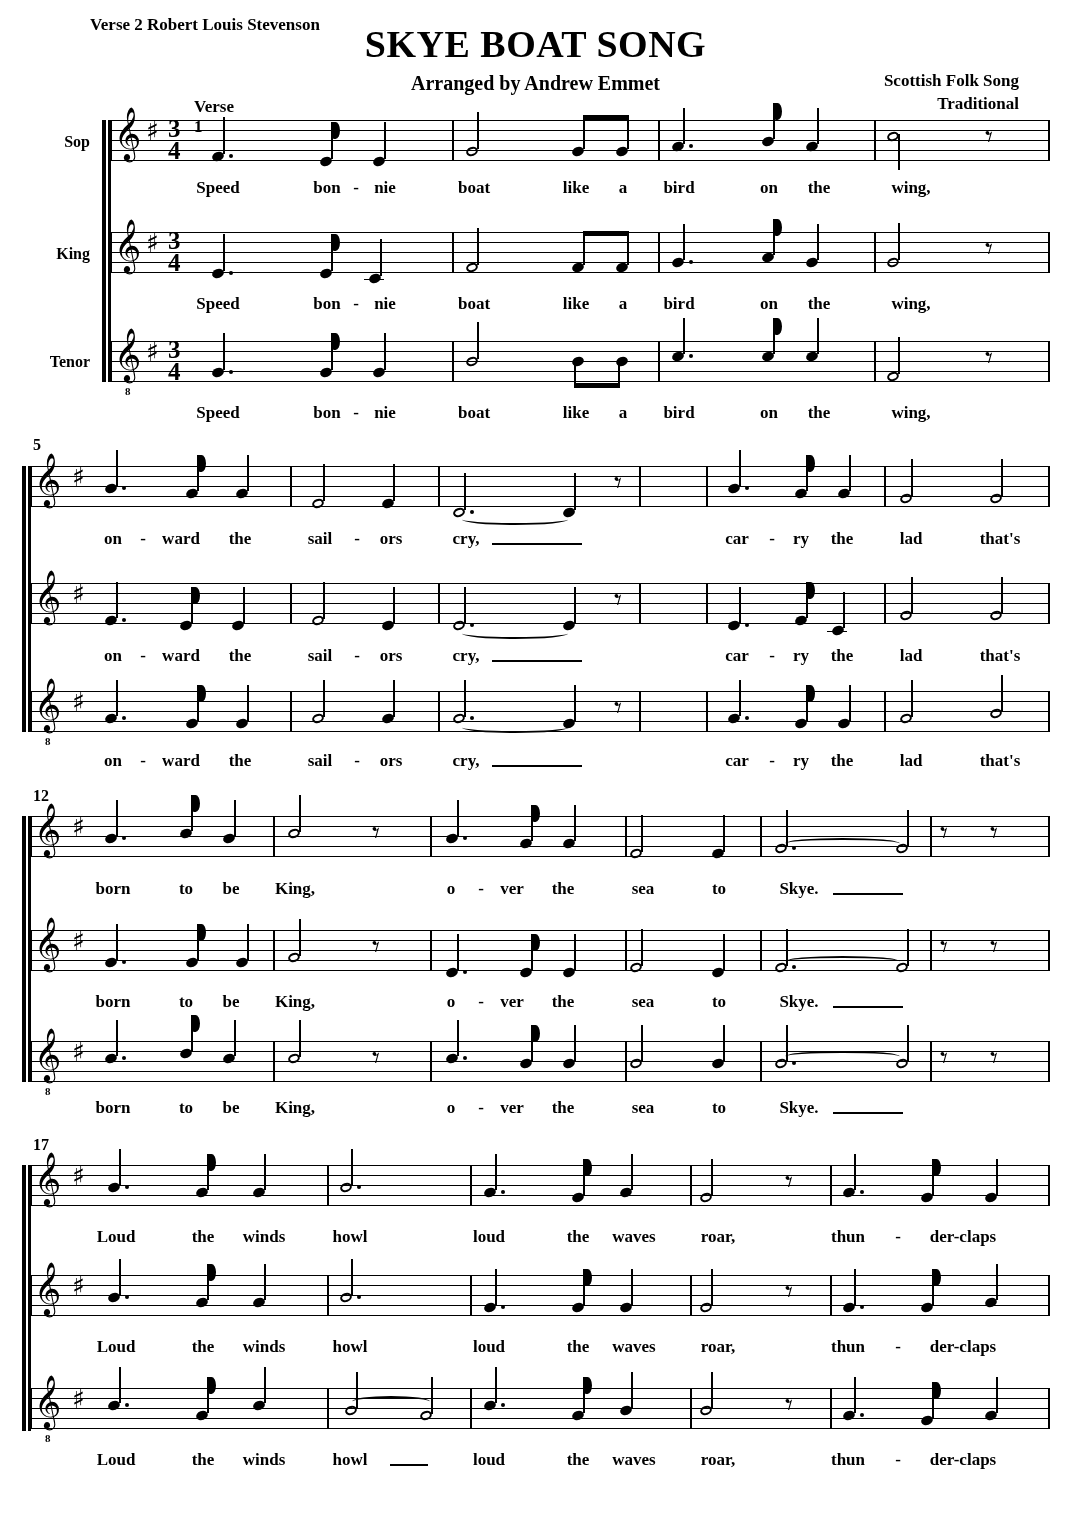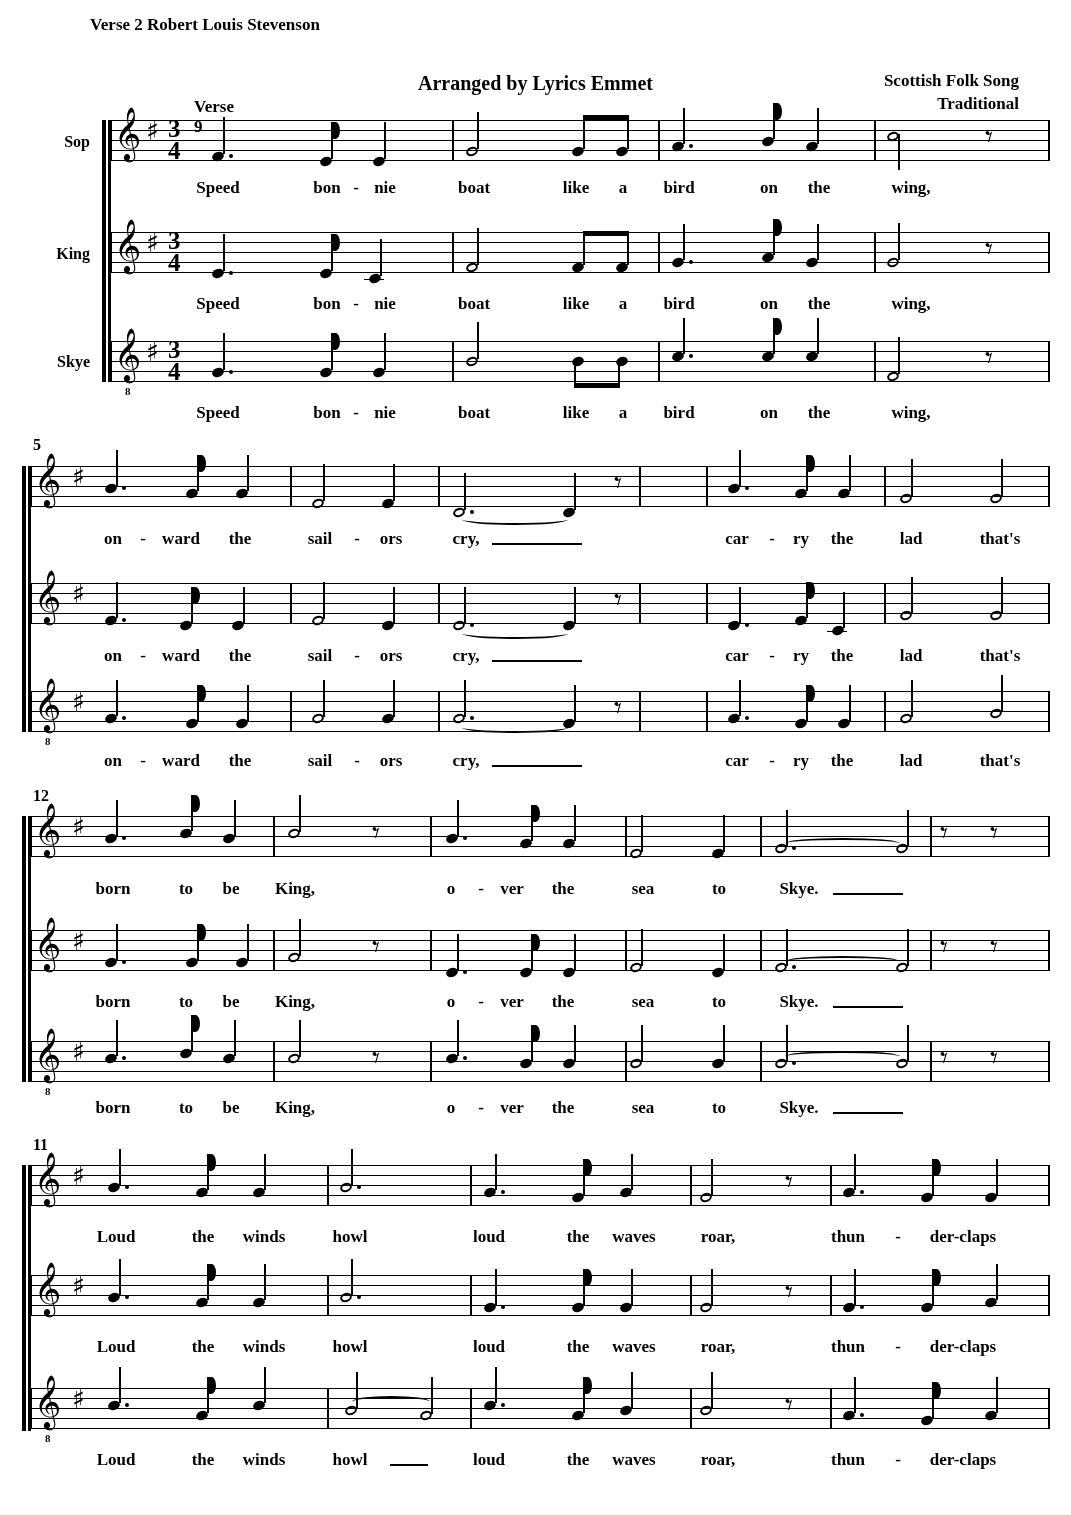--- a/index.html
+++ b/index.html
@@ -172,30 +172,31 @@
   }
   .extender { position: absolute; height: 2px; background: #000; }
 </style>
 </head>
 <body>
 
 <div class="header">
   <div class="lyr-credits">
     <div>Verse 2 Robert Louis Stevenson</div>
   </div>
-  <div class="arranger">Arranged by Lyrics Emmet</div>
+  <div class="title">SKYE BOAT SONG</div>
+  <div class="arranger">Arranged by Andrew Emmet</div>
   <div class="src-credits">
     <div>Scottish Folk Song</div>
     <div>Traditional</div>
   </div>
 </div>
 
 <div class="system">
 
-  <div class="verse-mark" style="left:194px; top:97px;">Verse 9</div>
+  <div class="verse-mark" style="left:194px; top:97px;">Verse 1</div>
 
   <div class="sysbracket" style="left:102px; top:120px; height:262px;"></div>
   <div class="brace-line" style="left:108px; top:120px; height:262px;"></div>
 
   <div class="stave-label" style="left:20px; top:133px; width:70px;">Sop</div>
   <div class="staff" style="left:110px; top:120px; width:940px; height:41px;">
     <div class="ln"></div>
       <div class="ln"></div>
       <div class="ln"></div>
       <div class="ln"></div>
@@ -308,21 +309,21 @@
   <div class="lyric" style="left:356px; top:294px;">-</div>
   <div class="lyric" style="left:385px; top:294px;">nie</div>
   <div class="lyric" style="left:474px; top:294px;">boat</div>
   <div class="lyric" style="left:576px; top:294px;">like</div>
   <div class="lyric" style="left:623px; top:294px;">a</div>
   <div class="lyric" style="left:679px; top:294px;">bird</div>
   <div class="lyric" style="left:769px; top:294px;">on</div>
   <div class="lyric" style="left:819px; top:294px;">the</div>
   <div class="lyric" style="left:911px; top:294px;">wing,</div>
 
-  <div class="stave-label" style="left:20px; top:353px; width:70px;">Skye</div>
+  <div class="stave-label" style="left:20px; top:353px; width:70px;">Tenor</div>
   <div class="staff" style="left:110px; top:341px; width:940px; height:41px;">
     <div class="ln"></div>
       <div class="ln"></div>
       <div class="ln"></div>
       <div class="ln"></div>
       <div class="ln"></div>
   </div>
   <div class="clef" style="left:114px; top:334px;">𝄞</div>
   <div class="clef8" style="left:125px; top:385px;">8</div>
   <div class="keysig" style="left:146px; top:338px;">♯</div>
@@ -791,21 +792,21 @@
   <div class="lyric" style="left:481px; top:1098px;">-</div>
   <div class="lyric" style="left:512px; top:1098px;">ver</div>
   <div class="lyric" style="left:563px; top:1098px;">the</div>
   <div class="lyric" style="left:643px; top:1098px;">sea</div>
   <div class="lyric" style="left:719px; top:1098px;">to</div>
   <div class="lyric" style="left:799px; top:1098px;">Skye.</div>
   <div class="extender" style="left:833px; top:1112px; width:70px;"></div>
 </div>
 
 <div class="system">
-  <div class="sysnum" style="left:33px; top:1136px;">11</div>
+  <div class="sysnum" style="left:33px; top:1136px;">17</div>
   <div class="sysbracket" style="left:22px; top:1165px; height:266px;"></div>
   <div class="brace-line" style="left:28px; top:1165px; height:266px;"></div>
 
   <div class="staff" style="left:30px; top:1165px; width:1020px; height:41px;">
     <div class="ln"></div>
       <div class="ln"></div>
       <div class="ln"></div>
       <div class="ln"></div>
       <div class="ln"></div>
   </div>

